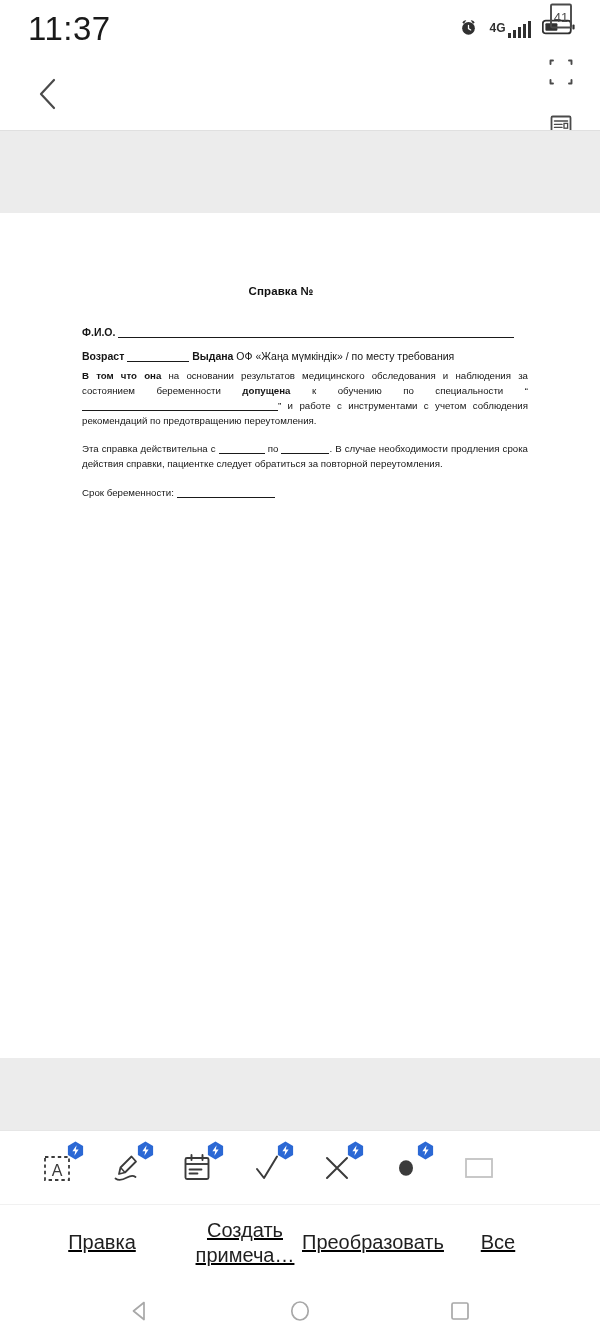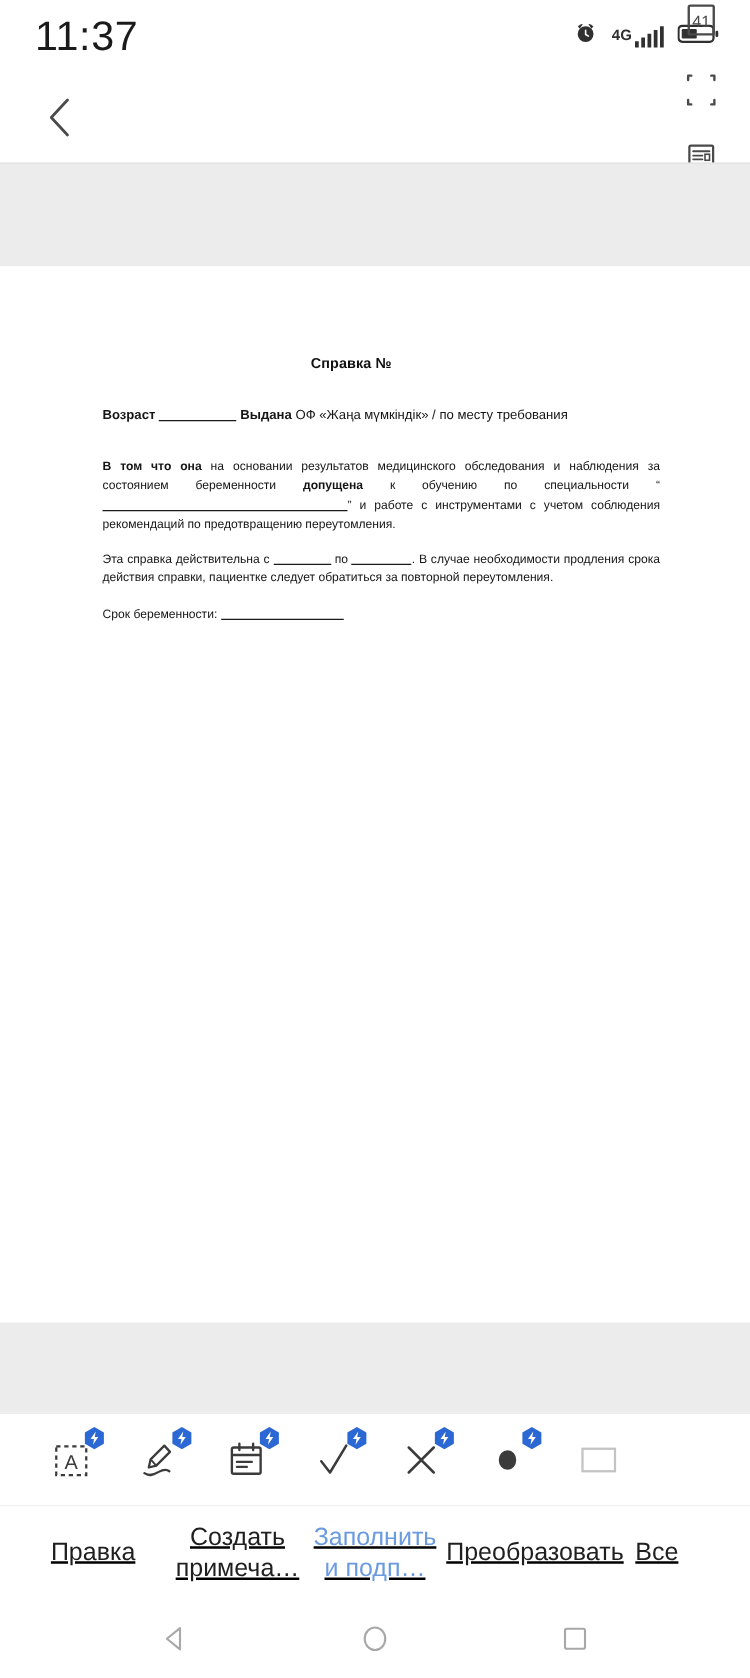--- a/index.html
+++ b/index.html
@@ -91,21 +91,21 @@
     line-height: 1.55;
     color: #151515;
   }
   .fill {
     display: inline-block;
     border-bottom: 1.2px solid #1a1a1a;
     vertical-align: -2px;
   }
   .fio-row { margin-bottom: 8px; }
   .fio-row .fill { width: 396px; }
-  .age-row { margin-bottom: 26px; }
+  .age-row { margin-bottom: 3px; }
   .age-row .fill-age { width: 62px; }
 
   .para {
     font-size: 9.7px;
     line-height: 1.56;
     text-align: justify;
     color: #151515;
     text-align-last: left;
   }
   .para b { font-weight: bold; }
@@ -290,20 +290,24 @@
   </div>
 </div>
 
 <div class="docview">
   <div class="page">
 
     <div class="doc-title">Справка №</div>
 
     <div class="doc-body">
 
+      <div class="ln fio-row">
+        <b>Ф.И.О.</b>
+        <span class="fill"></span>
+      </div>
 
       <div class="ln age-row">
         <b>Возраст</b>
         <span class="fill fill-age"></span>
         <b>Выдана</b>
         <span>ОФ «Жаңа мүмкіндік» / по месту требования</span>
       </div>
 
       <div class="para p1">
         <b>В том что она</b><span> на основании результатов медицинского обследования и наблюдения за состоянием беременности </span><b>допущена</b><span> к обучению по специальности “</span><span class="fill fill-spec"></span><span>” и работе с инструментами с учетом соблюдения рекомендаций по предотвращению переутомления.</span>
@@ -407,21 +411,20 @@
     <svg width="34" height="34" viewBox="0 0 34 34">
       <rect x="6" y="8" width="26" height="18" fill="none" stroke="#c3c3c3" stroke-width="1.8"></rect>
     </svg>
   </div>
 
 </div>
 
 <div class="tabsbar">
   <div class="tab">Правка</div>
   <div class="tab narrow">Создать примеча…</div>
-  <div class="tab narrow active">Заполнить и подп…</div>
   <div class="tab narrow">Преобразовать</div>
   <div class="tab">Все</div>
 </div>
 
 <div class="navbar">
   <div class="navbtn">
     <svg width="26" height="26" viewBox="0 0 26 26">
       <path d="M17 4.5 L6.5 13 L17 21.5 Z" fill="none" stroke="#a8a8a8" stroke-width="1.7" stroke-linejoin="round"></path>
     </svg>
   </div>

